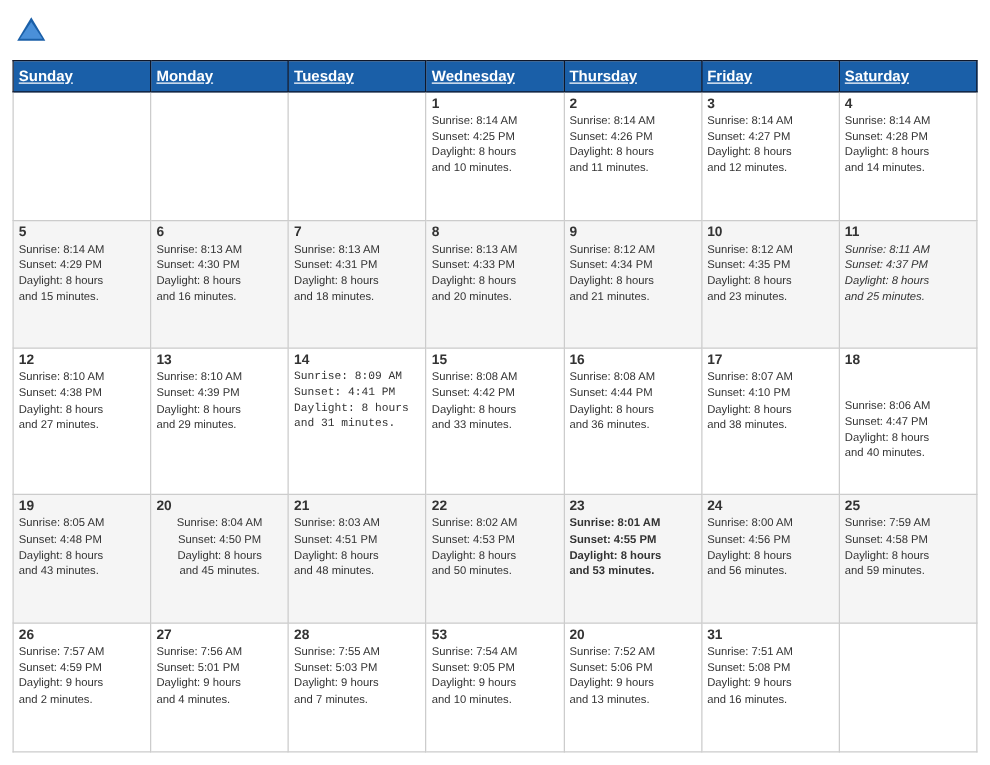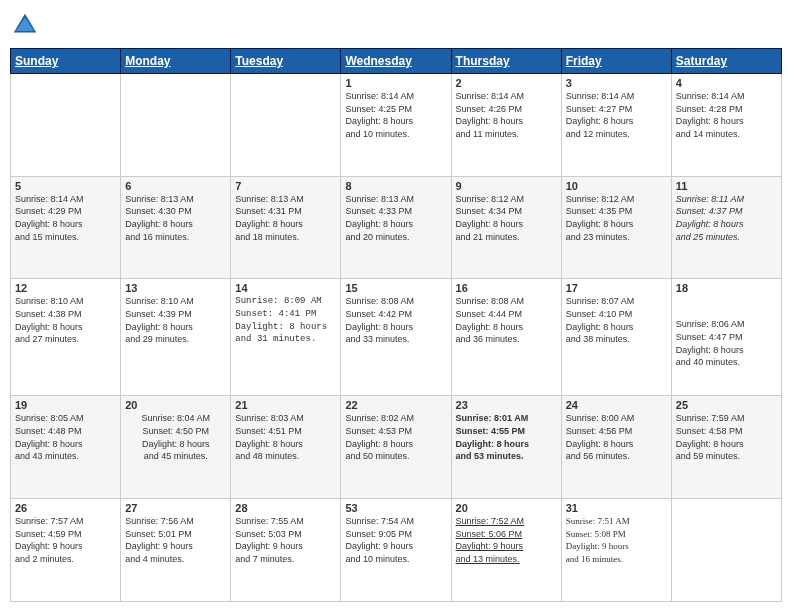--- a/index.html
+++ b/index.html
@@ -347,28 +347,28 @@
           </td>
           <td>
             <span class="day-num">53</span>
             <div class="day-info" style="white-space: pre-line;">Sunrise: 7:54 AM
 Sunset: 9:05 PM
 Daylight: 9 hours
 and 10 minutes.</div>
           </td>
           <td>
             <span class="day-num">20</span>
-            <div class="day-info" style="white-space: pre-line; text-decoration: underline;">Sunrise: 7:52 AM
+            <div class="day-info" style="white-space: pre-line;">Sunrise: 7:52 AM
 Sunset: 5:06 PM
 Daylight: 9 hours
 and 13 minutes.</div>
           </td>
           <td>
             <span class="day-num">31</span>
-            <div class="day-info" style="white-space: pre-line; font-family: Liberation Serif, serif;">Sunrise: 7:51 AM
+            <div class="day-info" style="white-space: pre-line;">Sunrise: 7:51 AM
 Sunset: 5:08 PM
 Daylight: 9 hours
 and 16 minutes.</div>
           </td>
           <td class="empty-cell"></td>
         </tr>
       </tbody>
   </table>
 </div>
 

